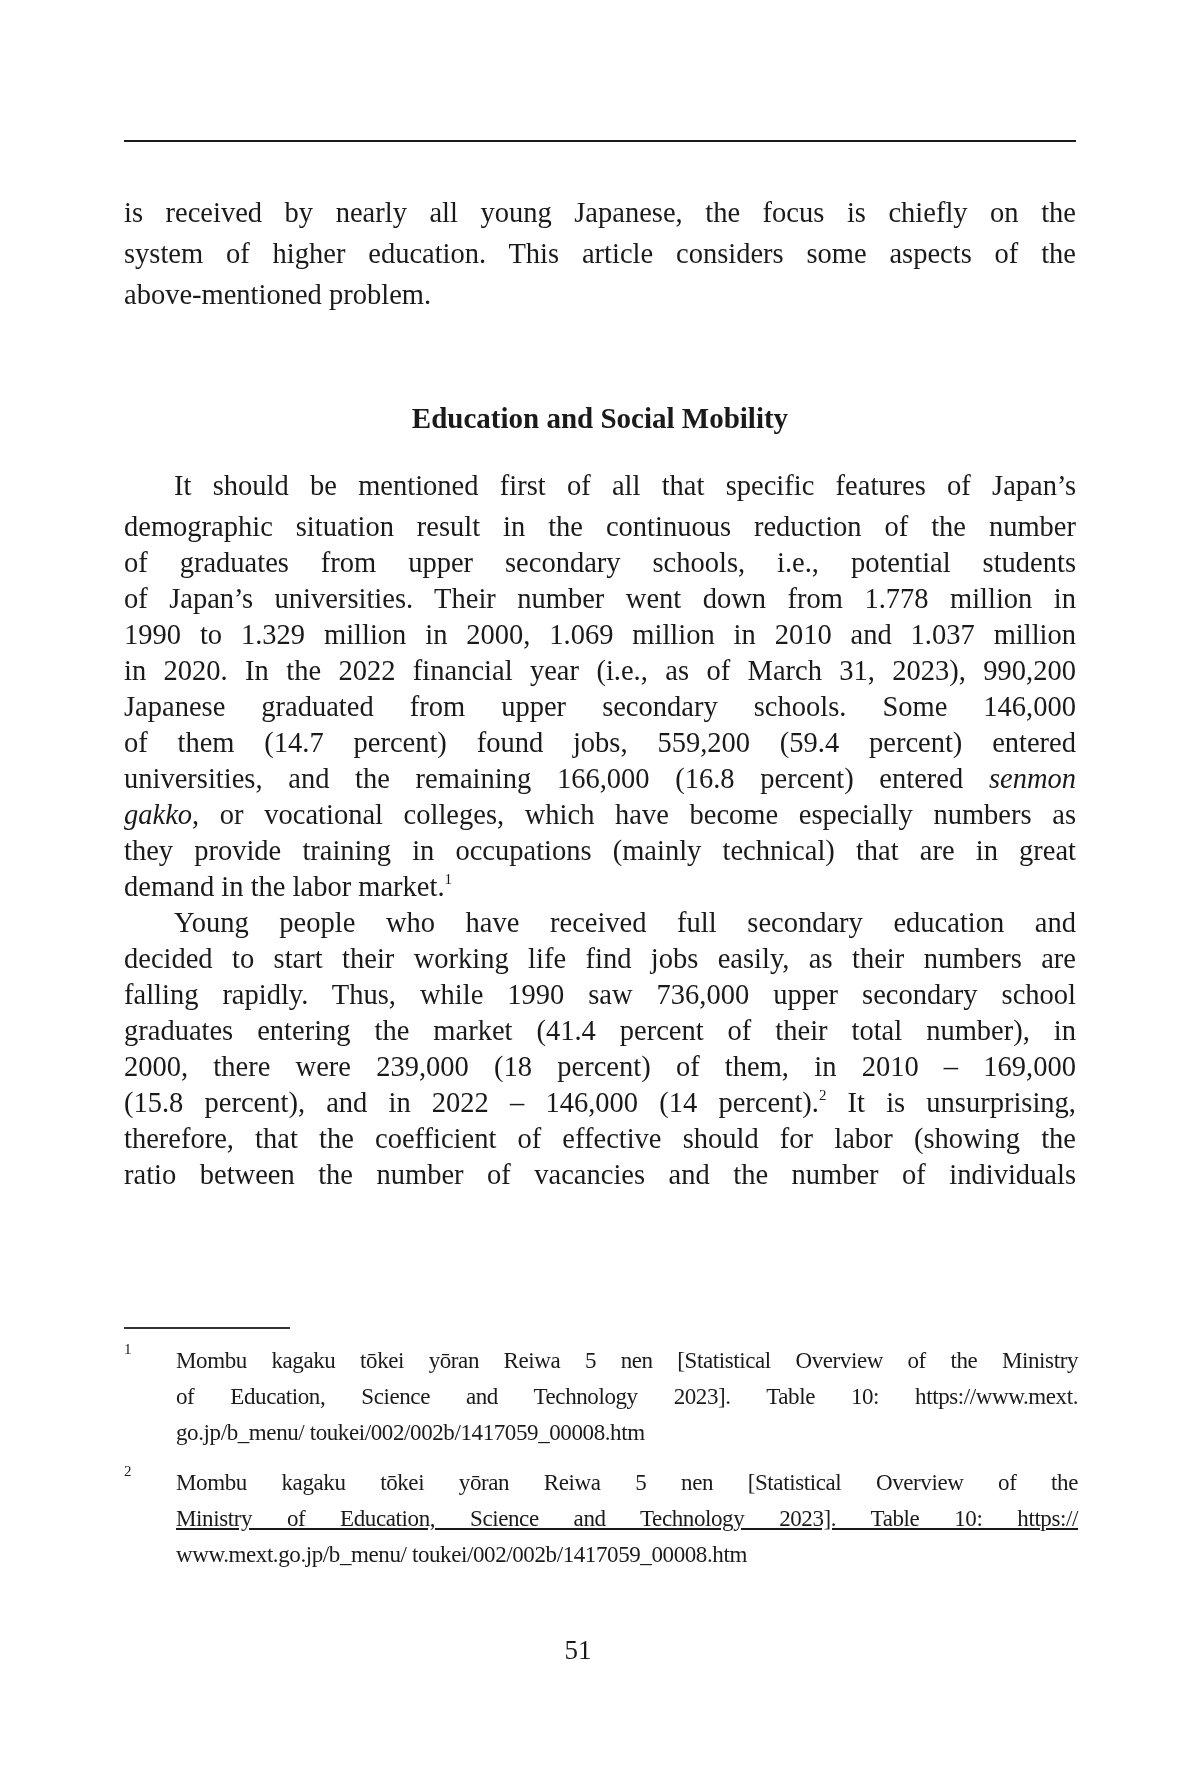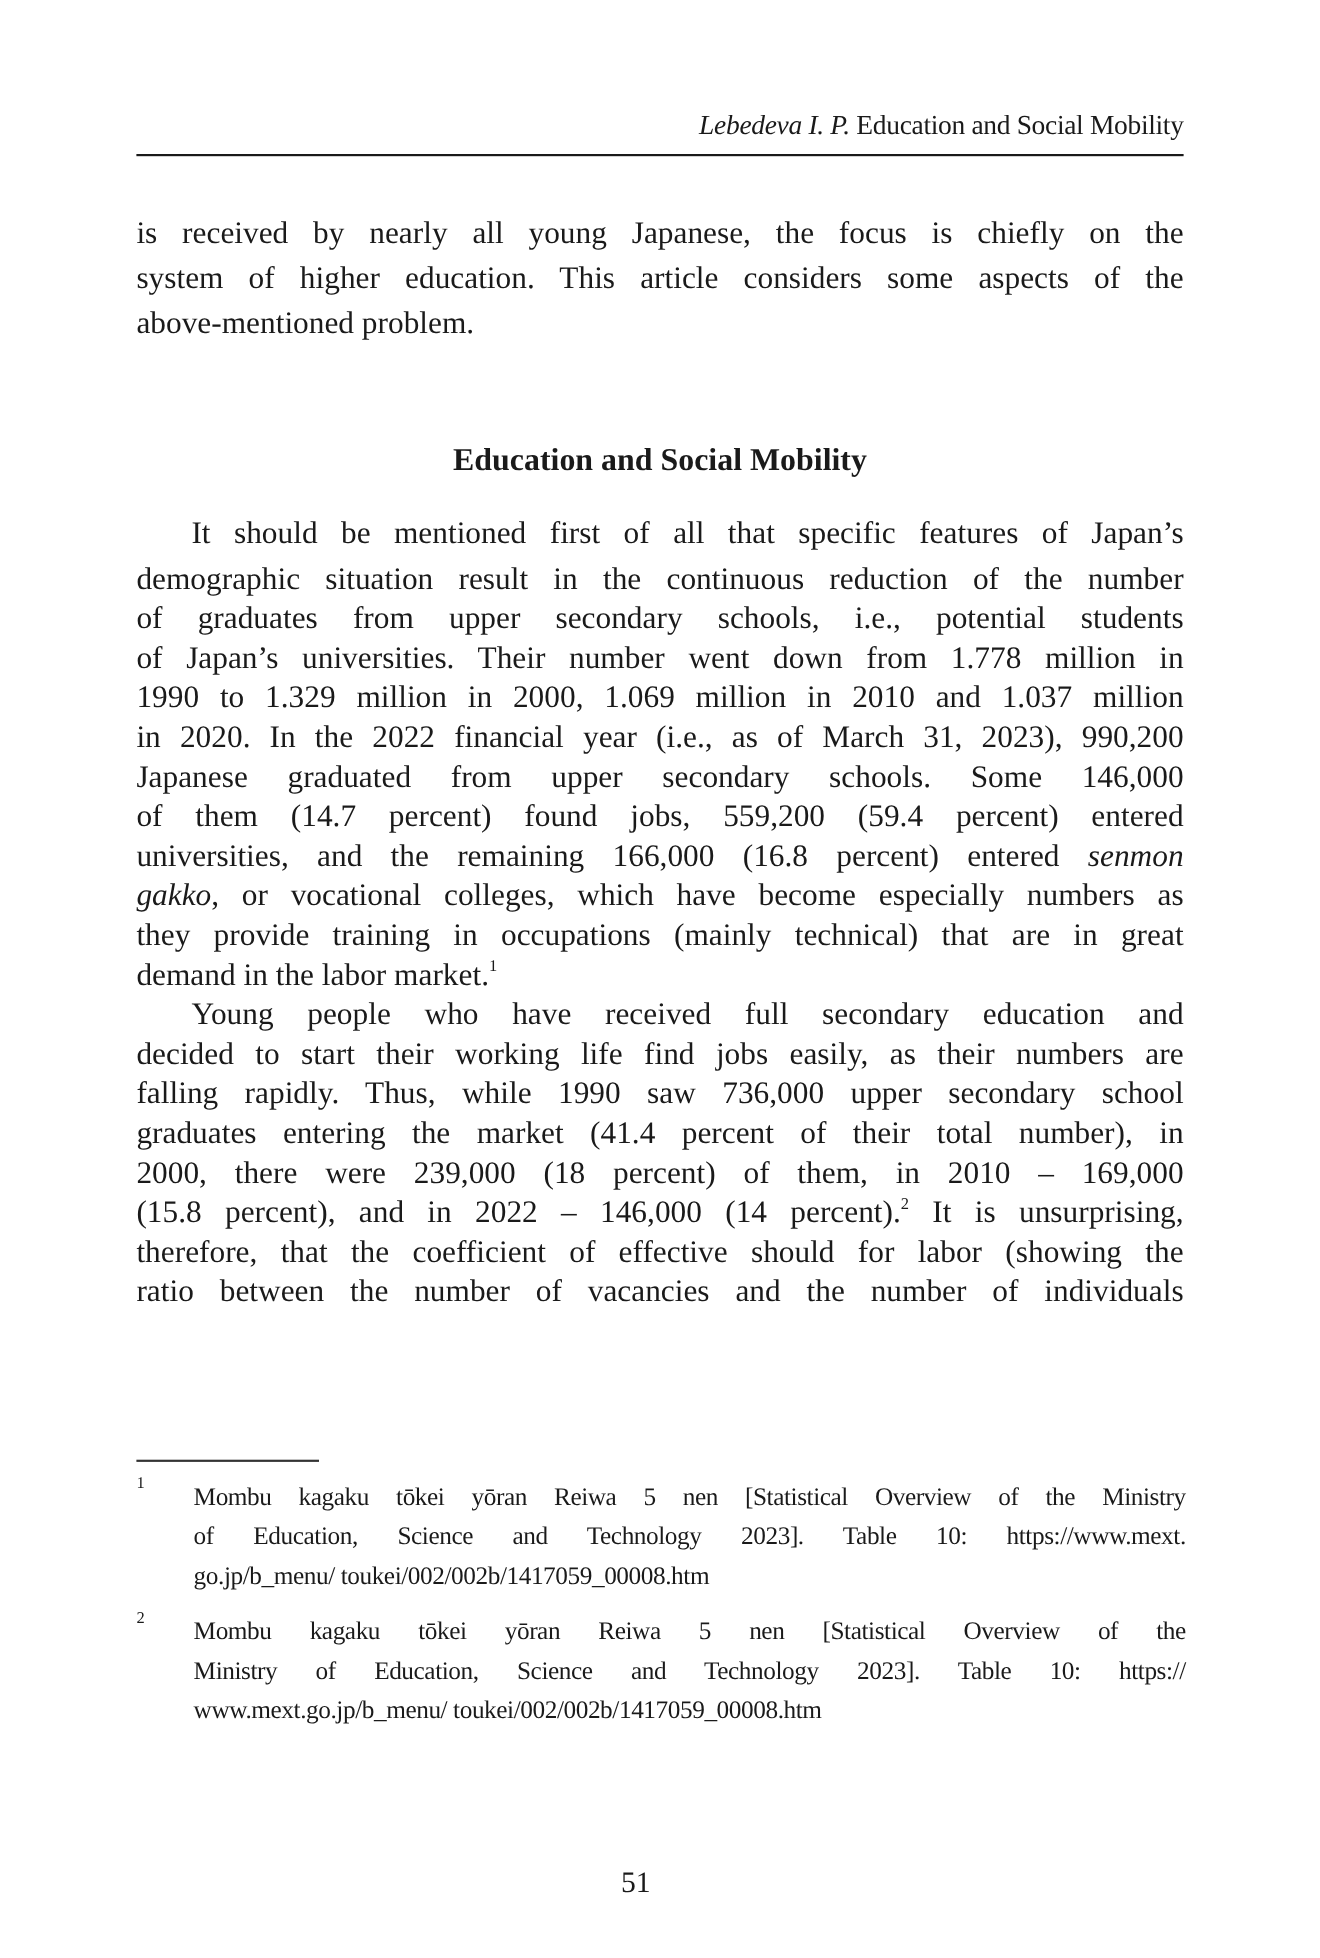--- a/index.html
+++ b/index.html
@@ -25,32 +25,28 @@
   sup.fnref { font-size: 15px; line-height: 0; vertical-align: 12px; }
   i.term { }
 
   .fn-rule { position: absolute; left: 124px; width: 166px; top: 1327px; border-top: 2px solid #333; }
   .fn-num { position: absolute; left: 124px; width: 30px; font-family: "Liberation Serif", serif; font-size: 15px; line-height: 20px; }
   .fn-line { position: absolute; left: 176px; width: 902px; height: 41px; white-space: nowrap;
              font-family: "Liberation Serif", serif; font-size: 23px; line-height: 41px; letter-spacing: -0.4px;
              text-align: justify; text-align-last: justify; }
   .fn-line.last { text-align-last: left; }
 
-  .page-number { position: absolute; left: 0; width: 1156px; top: 1694px; text-align: center;
+  .page-number { position: absolute; left: 0; width: 1156px; top: 1633px; text-align: center;
                  font-family: "Liberation Serif", serif; font-size: 27px; line-height: 34px; }
 </style>
 </head>
 <body>
 
 <div class="page">
 
-  <div class="running-head">
-    <span class="author">Lebedeva I. P.</span>
-    <span>Education and Social Mobility</span>
-  </div>
   <div class="head-rule"></div>
 
   <div>
     <div class="line" style="top:192px;">is received by nearly all young Japanese, the focus is chiefly on the</div>
     <div class="line" style="top:233px;">system of higher education. This article considers some aspects of the</div>
     <div class="line last" style="top:274px;">above-mentioned problem.</div>
   </div>
 
   <div class="section-title">Education and Social Mobility</div>
 
@@ -85,18 +81,18 @@
   <div>
     <div class="fn-num" style="top:1339px;">1</div>
     <div class="fn-line" style="top:1340px;">Mombu kagaku tōkei yōran Reiwa 5 nen [Statistical Overview of the Ministry</div>
     <div class="fn-line" style="top:1376px;">of Education, Science and Technology 2023]. Table 10: https://www.mext.</div>
     <div class="fn-line last" style="top:1412px;">go.jp/b_menu/ toukei/002/002b/1417059_00008.htm</div>
   </div>
 
   <div>
     <div class="fn-num" style="top:1461px;">2</div>
     <div class="fn-line" style="top:1462px;">Mombu kagaku tōkei yōran Reiwa 5 nen [Statistical Overview of the</div>
-    <div class="fn-line" style="top:1498px;">Ministry of Education, Science and Technology 2023]. Table 10: https://</div>
+    <div class="fn-line" style="top:1498px;text-decoration:underline;">Ministry of Education, Science and Technology 2023]. Table 10: https://</div>
     <div class="fn-line last" style="top:1534px;">www.mext.go.jp/b_menu/ toukei/002/002b/1417059_00008.htm</div>
   </div>
 
   <div class="page-number">51</div>
 </div>
 
 </body></html>

